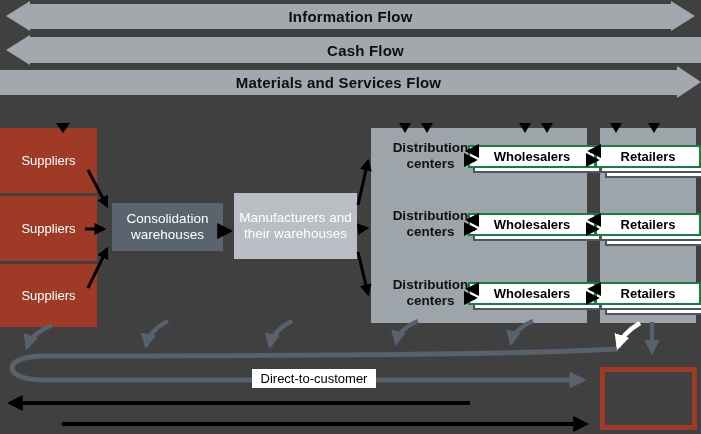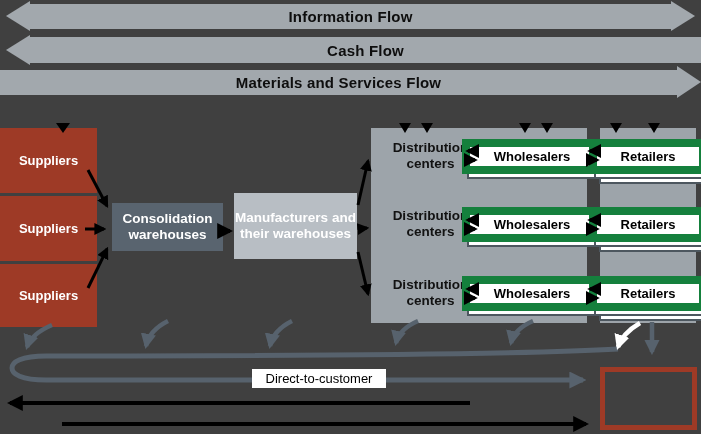--- a/index.html
+++ b/index.html
@@ -7,34 +7,34 @@
          font-family:"Liberation Sans",sans-serif;}
   
   .flowbar{position:absolute;display:flex;align-items:center;}
   .fb-body{height:25px;flex:1;display:flex;align-items:center;justify-content:center;
            font-weight:bold;font-size:15px;color:#0e0e0e;background:#a2a8ad;letter-spacing:.2px;}
   .tri{width:0;height:0;flex:0 0 auto;}
   .tri-l{border-top:15px solid transparent;border-bottom:15px solid transparent;border-right:24px solid #a2a8ad;}
   .tri-r{border-top:15px solid transparent;border-bottom:15px solid transparent;border-left:24px solid #a2a8ad;}
   
   .box{position:absolute;display:flex;align-items:center;justify-content:center;
-       text-align:center;font-weight:bold;}
+       text-align:center;font-weight:normal;}
   .supplier{left:0;width:97px;background:#9e3a26;color:#fff;font-size:13px;}
   .consol{left:112px;top:203px;width:111px;height:48px;background:#59646f;color:#fff;font-size:13.5px;line-height:1.2;}
   .manuf{left:234px;top:193px;width:123px;height:66px;background:#b8bec4;color:#fff;font-size:13.5px;line-height:1.2;}
   .panel{position:absolute;top:128px;height:195px;background:#9da4aa;}
   .prow{position:absolute;left:0;right:0;height:44px;display:flex;align-items:center;justify-content:center;}
   .prow.r1{top:6px}.prow.r2{top:74px}.prow.r3{top:143px}
   .dist-label{font-weight:bold;font-size:13.5px;color:#121212;text-align:center;line-height:1.2;}
-  .card{background:#fff;border:8px solid #15803d;color:#000;font-weight:bold;font-size:13px;
+  .card{background:#fff;border:2px solid #15803d;color:#000;font-weight:bold;font-size:13px;
         padding:2px 24px;white-space:nowrap;}
   .stack1{box-shadow:5px 5px 0 -2px #fff,5px 5px 0 0 #4d575f;}
   .stack2{box-shadow:5px 5px 0 -2px #fff,5px 5px 0 0 #4d575f,10px 10px 0 -2px #fff,10px 10px 0 0 #4d575f;}
   
-  #direct-label{position:absolute;left:252px;top:369px;width:134px;height:19px;background:#fff;
+  #direct-label{position:absolute;left:252px;top:369px;width:124px;height:19px;background:#fff;
         color:#000;font-size:13px;display:flex;align-items:center;justify-content:center;z-index:6;}
   #customers-box{position:absolute;left:600px;top:367px;width:97px;height:63px;
         border:5px solid #9e3a26;box-sizing:border-box;z-index:5;}
   #overlay{position:absolute;left:0;top:0;z-index:4;}
 </style>
 </head>
 <body>
 
 <div id="stage">
 

